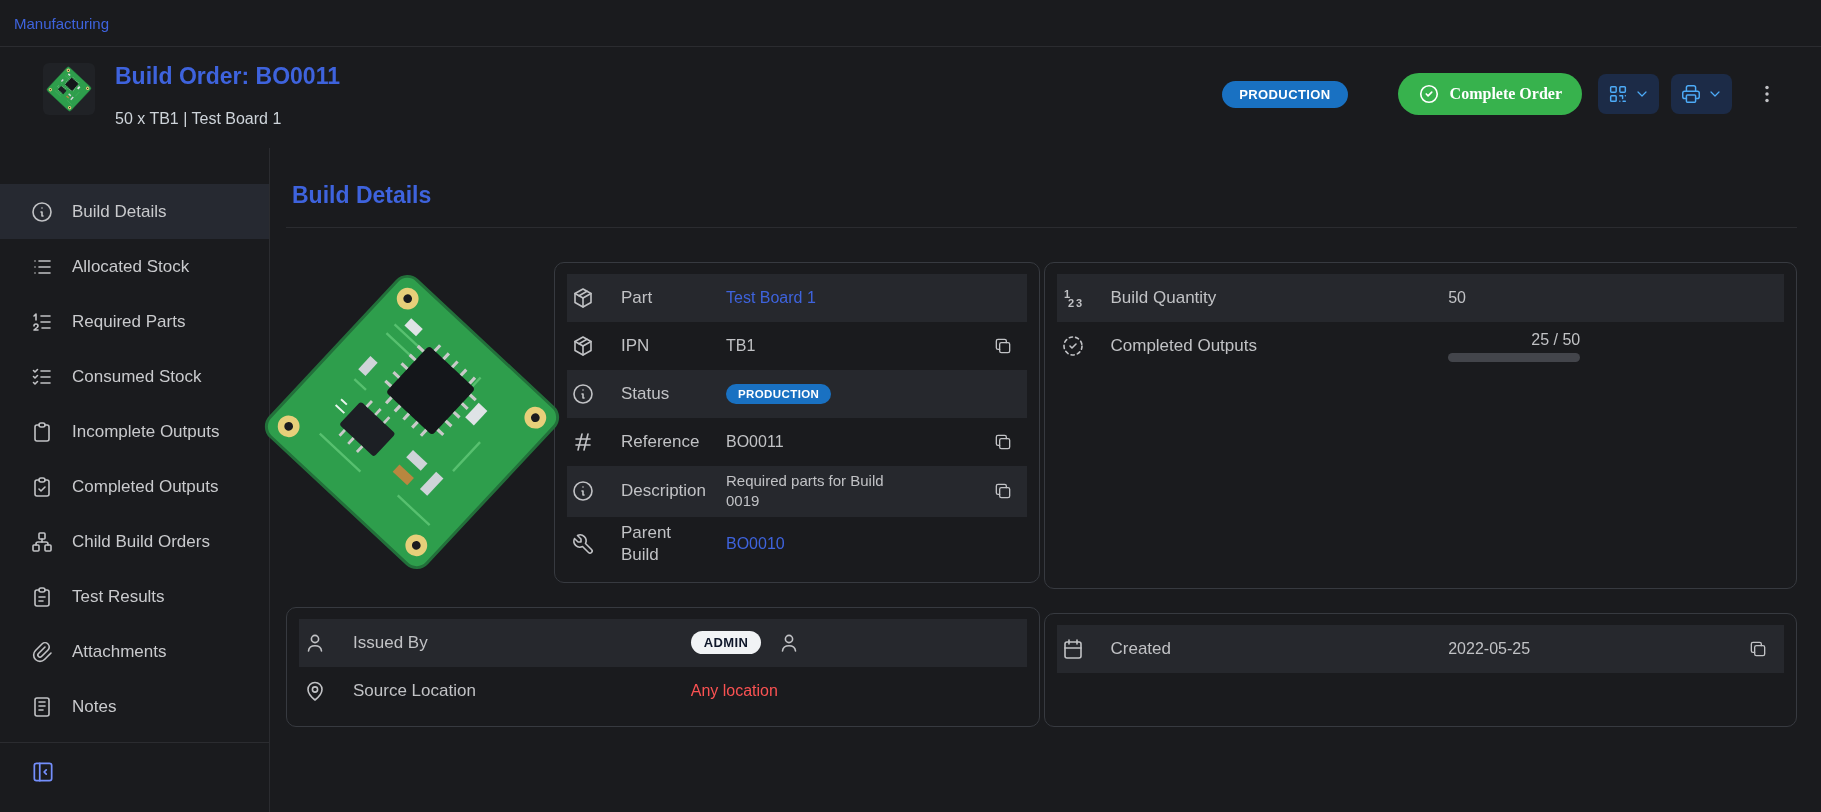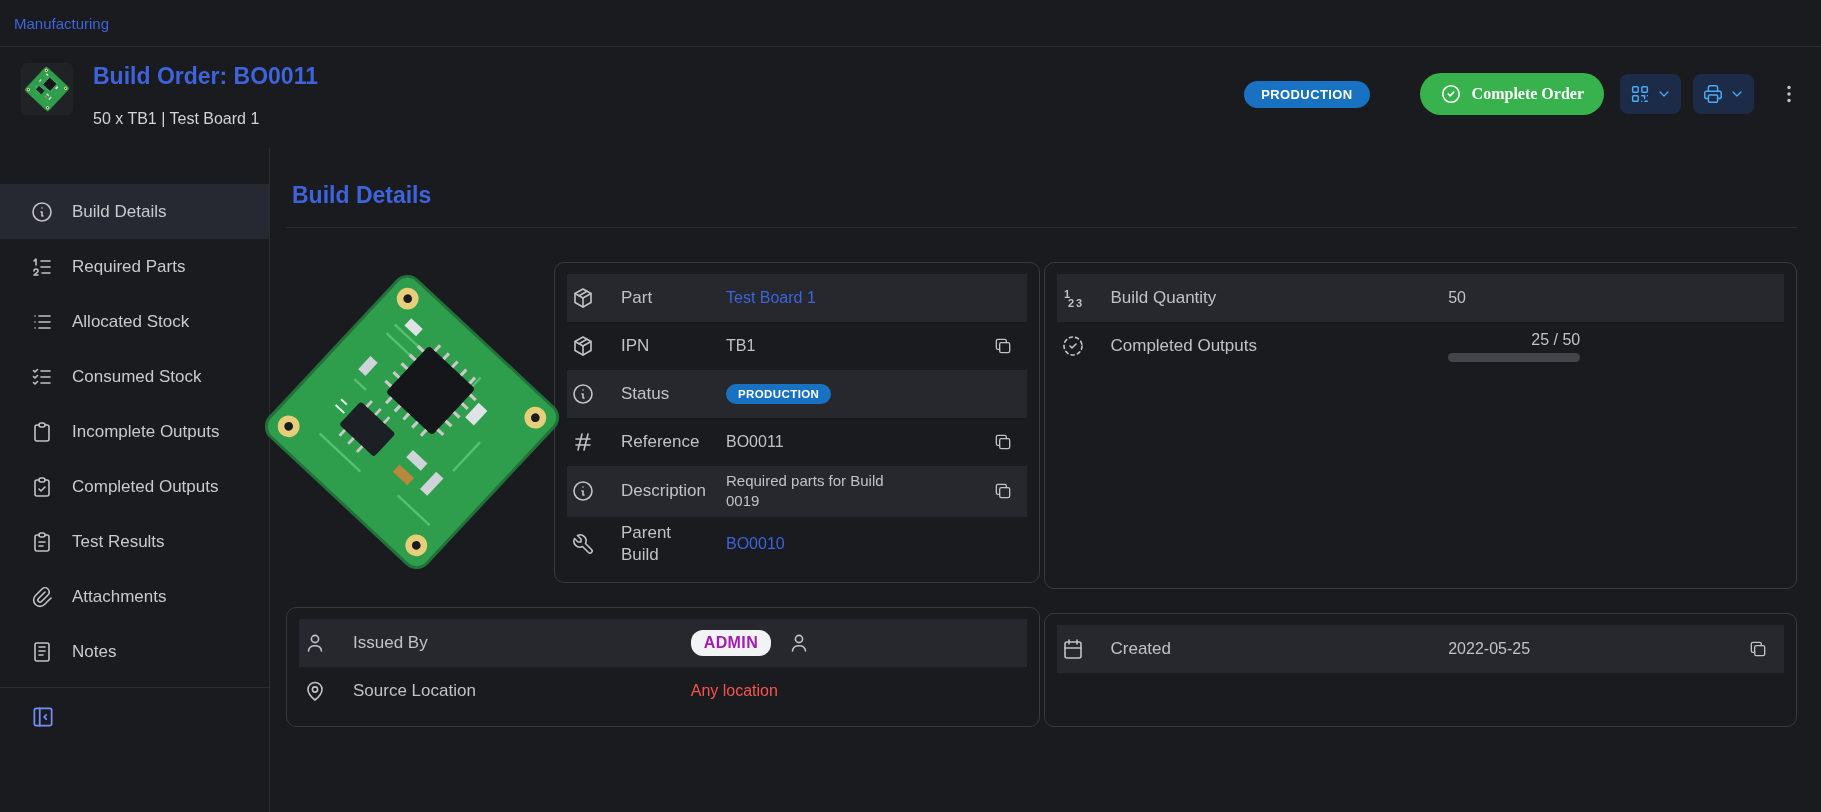--- a/index.html
+++ b/index.html
@@ -12,21 +12,21 @@
   body{width:1821px;height:812px;overflow:hidden;color:var(--text);
        font-family:"Liberation Sans",sans-serif;font-size:16px;}
   .app{display:flex;flex-direction:column;width:1821px;height:812px}
 
   
   .breadcrumb-bar{flex:0 0 47px;display:flex;align-items:center;padding:0 14px;
     border-bottom:1px solid var(--soft-border)}
   .breadcrumb-link{color:var(--blue);font-size:15px;text-decoration:none;cursor:pointer}
 
   
-  .header{display:flex;justify-content:space-between;align-items:flex-start;padding:16px 21px 20px}
+  .header{display:flex;justify-content:space-between;align-items:flex-start;padding:16px 43px 20px}
   .header-left{display:flex;gap:20px;align-items:flex-start}
   .thumb{width:52px;height:52px;border-radius:6px;display:flex;align-items:center;
     justify-content:center;overflow:hidden;cursor:pointer;background:#202226}
   .pcb-thumb{width:36px;height:36px;transform:rotate(43deg)}
   .page-title{font-size:23px;font-weight:700;color:var(--blue)}
   .page-subtitle{margin-top:20px;font-size:16px;color:#ced4da}
   .header-right{display:flex;align-items:center;margin-top:10px}
   .status-badge{background:var(--badge-blue);color:#fff;font-size:13px;font-weight:700;
     letter-spacing:.4px;padding:6px 17px;border-radius:16px;margin-right:50px}
   .complete-btn{display:inline-flex;align-items:center;gap:10px;background:var(--green);
@@ -68,21 +68,21 @@
     min-height:48px;padding:5px 4px}
   .vrow{display:grid;grid-template-columns:50px 1fr 40% 44px;align-items:center;
     min-height:48px;padding:5px 4px}
   .striped{background:var(--stripe)}
   .rlabel{font-size:17px;color:var(--text);padding-right:16px;line-height:1.3}
   .rvalue{font-size:16px;color:var(--text);line-height:1.35}
   .rvalue-narrow{max-width:172px;font-size:15px}
   .link{color:var(--blue);cursor:pointer;text-decoration:none}
   .row-badge{display:inline-block;background:var(--badge-blue);color:#fff;font-size:11.5px;
     font-weight:700;letter-spacing:.4px;padding:4px 12px;border-radius:12px}
-  .admin-badge{display:inline-block;background:#f1f3f5;color:#a21caf;font-size:16px;
+  .admin-badge{display:inline-block;background:#f1f3f5;color:#0f172a;font-size:13px;
     font-weight:700;letter-spacing:.4px;padding:4px 13px;border-radius:12px}
   .red-text{color:var(--red)}
   .copy-btn{background:none;border:none;color:var(--dim);cursor:pointer;display:flex;
     align-items:center;justify-content:center}
   .value-flex{display:flex;align-items:center;gap:16px}
 
   .progress-wrap{width:132px;display:flex;flex-direction:column;gap:4px}
   .progress-label{font-size:16px;color:var(--text);text-align:right}
   .progress-track{height:9px;background:#43454b;border-radius:5px;overflow:hidden}
   .progress-fill{height:100%;background:var(--orange);border-radius:5px}
@@ -331,56 +331,64 @@
         <span class="ic">
             <svg viewBox="0 0 24 24">
               <use href="#i-info"></use>
             </svg>
           </span>
         <span>Build Details</span>
       </div>
       <div class="side-item">
         <span class="ic">
             <svg viewBox="0 0 24 24">
+              <use href="#i-list"></use>
+            </svg>
+          </span>
+        <span>Allocated Stock</span>
+      </div>
+      <div class="side-item">
+        <span class="ic">
+            <svg viewBox="0 0 24 24">
               <use href="#i-list-numbers"></use>
             </svg>
           </span>
         <span>Required Parts</span>
       </div>
       <div class="side-item">
         <span class="ic">
             <svg viewBox="0 0 24 24">
-              <use href="#i-list"></use>
-            </svg>
-          </span>
-        <span>Allocated Stock</span>
-      </div>
-      <div class="side-item">
-        <span class="ic">
-            <svg viewBox="0 0 24 24">
               <use href="#i-list-check"></use>
             </svg>
           </span>
         <span>Consumed Stock</span>
       </div>
       <div class="side-item">
         <span class="ic">
             <svg viewBox="0 0 24 24">
               <use href="#i-clipboard"></use>
             </svg>
           </span>
         <span>Incomplete Outputs</span>
       </div>
       <div class="side-item">
         <span class="ic">
             <svg viewBox="0 0 24 24">
               <use href="#i-clipboard-check"></use>
             </svg>
           </span>
         <span>Completed Outputs</span>
+      </div>
+      <div class="side-item">
+        <span class="ic">
+            <svg viewBox="0 0 24 24">
+              <use href="#i-sitemap"></use>
+            </svg>
+          </span>
+        <span>Child Build Orders</span>
       </div>
       <div class="side-item">
         <span class="ic">
             <svg viewBox="0 0 24 24">
               <use href="#i-test-report"></use>
             </svg>
           </span>
         <span>Test Results</span>
       </div>
       <div class="side-item">

